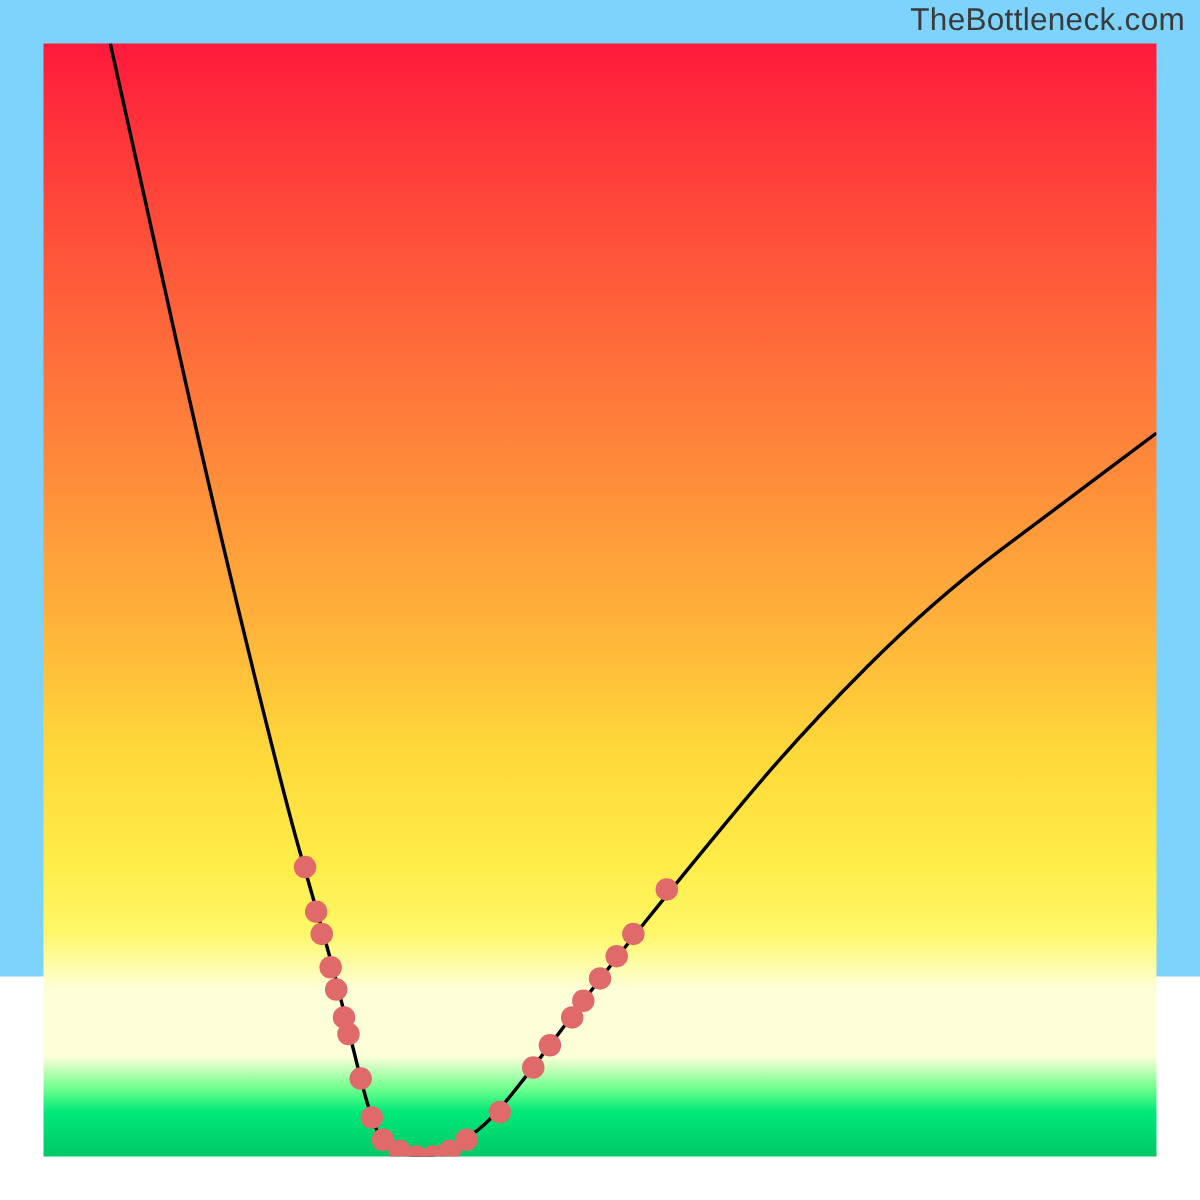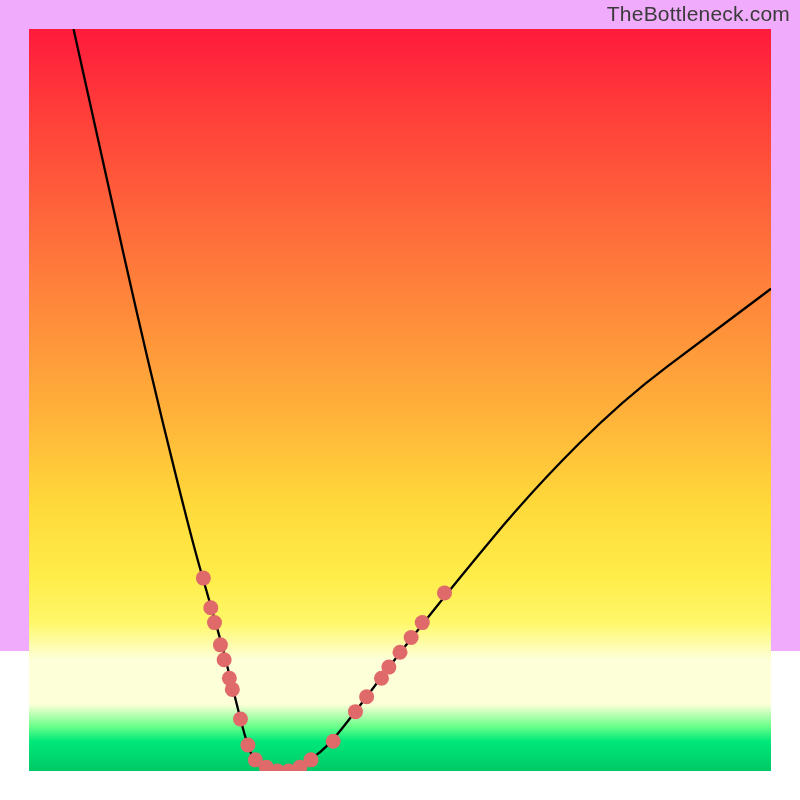--- a/index.html
+++ b/index.html
@@ -6,21 +6,21 @@
     margin: 0;
     padding: 0;
     width: 800px;
     height: 800px;
     overflow: hidden;
     font-family: Arial, Helvetica, sans-serif;
   }
   .frame {
     width: 800px;
     height: 651px;
-    background: #f0abfc;
+    background: #7dd3fc;
     position: relative;
   }
   .plot-area {
     position: absolute;
     left: 29px;
     top: 29px;
     width: 742px;
     height: 742px;
     
     background: linear-gradient(

